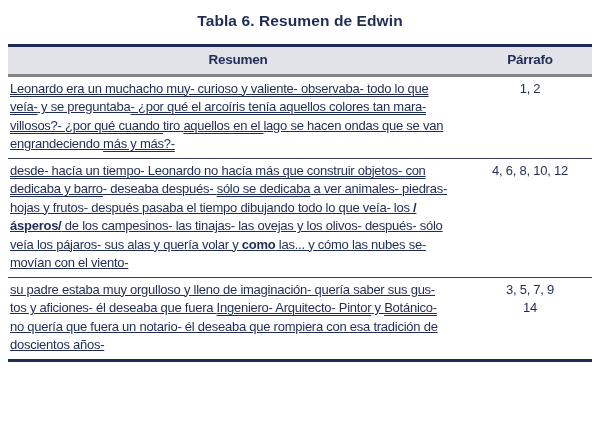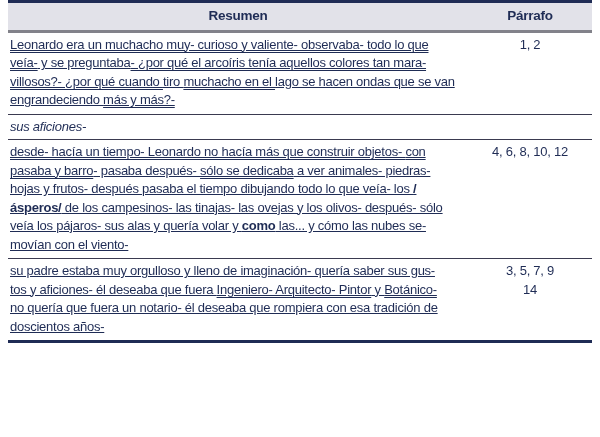--- a/index.html
+++ b/index.html
@@ -46,51 +46,49 @@
   td.parrafo-cell{padding:3px 0 4px 0;text-align:center;}
   .line{white-space:nowrap;}
   .pline{text-align:center;}
   .u{text-decoration:underline;text-underline-offset:3px;text-decoration-thickness:1px;}
   .b{font-weight:bold;}
 </style>
 </head>
 <body>
 
 <div class="page">
+  <div class="title">Tabla 6. Resumen de Edwin</div>
 
   <table class="summary">
     <colgroup>
       <col class="c-resumen">
       <col class="c-parrafo">
     </colgroup>
     <thead>
       <tr>
         <th>Resumen</th>
         <th>Párrafo</th>
       </tr>
     </thead>
     <tbody>
         <tr>
           <td class="resumen-cell">
             <div class="line"><span class="u">Leonardo era un muchacho muy- curioso y valiente- observaba- todo lo que</span></div>
             <div class="line"><span class="u">veía-</span><span> y se preguntaba</span><span class="u">- ¿por qué el arcoíris tenía aquellos colores tan mara-</span></div>
-            <div class="line"><span class="u">villosos?- ¿por qué cuando </span><span>tiro </span><span class="u">muchacho en el </span><span>lago se hacen ondas que se van</span></div>
+            <div class="line"><span class="u">villosos?- ¿por qué cuando </span><span>tiro </span><span class="u">aquellos en el </span><span>lago se hacen ondas que se van</span></div>
             <div class="line"><span>engrandeciendo </span><span class="u">más y más?-</span></div>
           </td>
           <td class="parrafo-cell">
             <div class="pline">1, 2</div>
           </td>
         </tr>
         <tr>
-          <td colspan="2" class="section-cell">sus aficiones-</td>
-        </tr>
-        <tr>
           <td class="resumen-cell">
             <div class="line"><span class="u">desde- hacía un tiempo- Leonardo no hacía más que construir objetos- </span><span class="u">con</span></div>
-            <div class="line"><span class="u">pasaba y barro</span><span>- pasaba después- </span><span class="u">sólo se dedicaba</span><span> a ver animales- piedras-</span></div>
+            <div class="line"><span class="u">dedicaba y barro</span><span>- deseaba después- </span><span class="u">sólo se dedicaba</span><span> a ver animales- piedras-</span></div>
             <div class="line"><span>hojas y frutos- después pasaba el tiempo dibujando todo lo que veía- los </span><span class="b">/</span></div>
             <div class="line"><span class="b">ásperos/</span><span> de los campesinos- las tinajas- las ovejas y los olivos- después- sólo</span></div>
             <div class="line"><span>veía los pájaros- sus alas y quería volar y </span><span class="b">como</span><span> las... y cómo las nubes se-</span></div>
             <div class="line"><span>movían con el viento-</span></div>
           </td>
           <td class="parrafo-cell">
             <div class="pline">4, 6, 8, 10, 12</div>
           </td>
         </tr>
         <tr>

